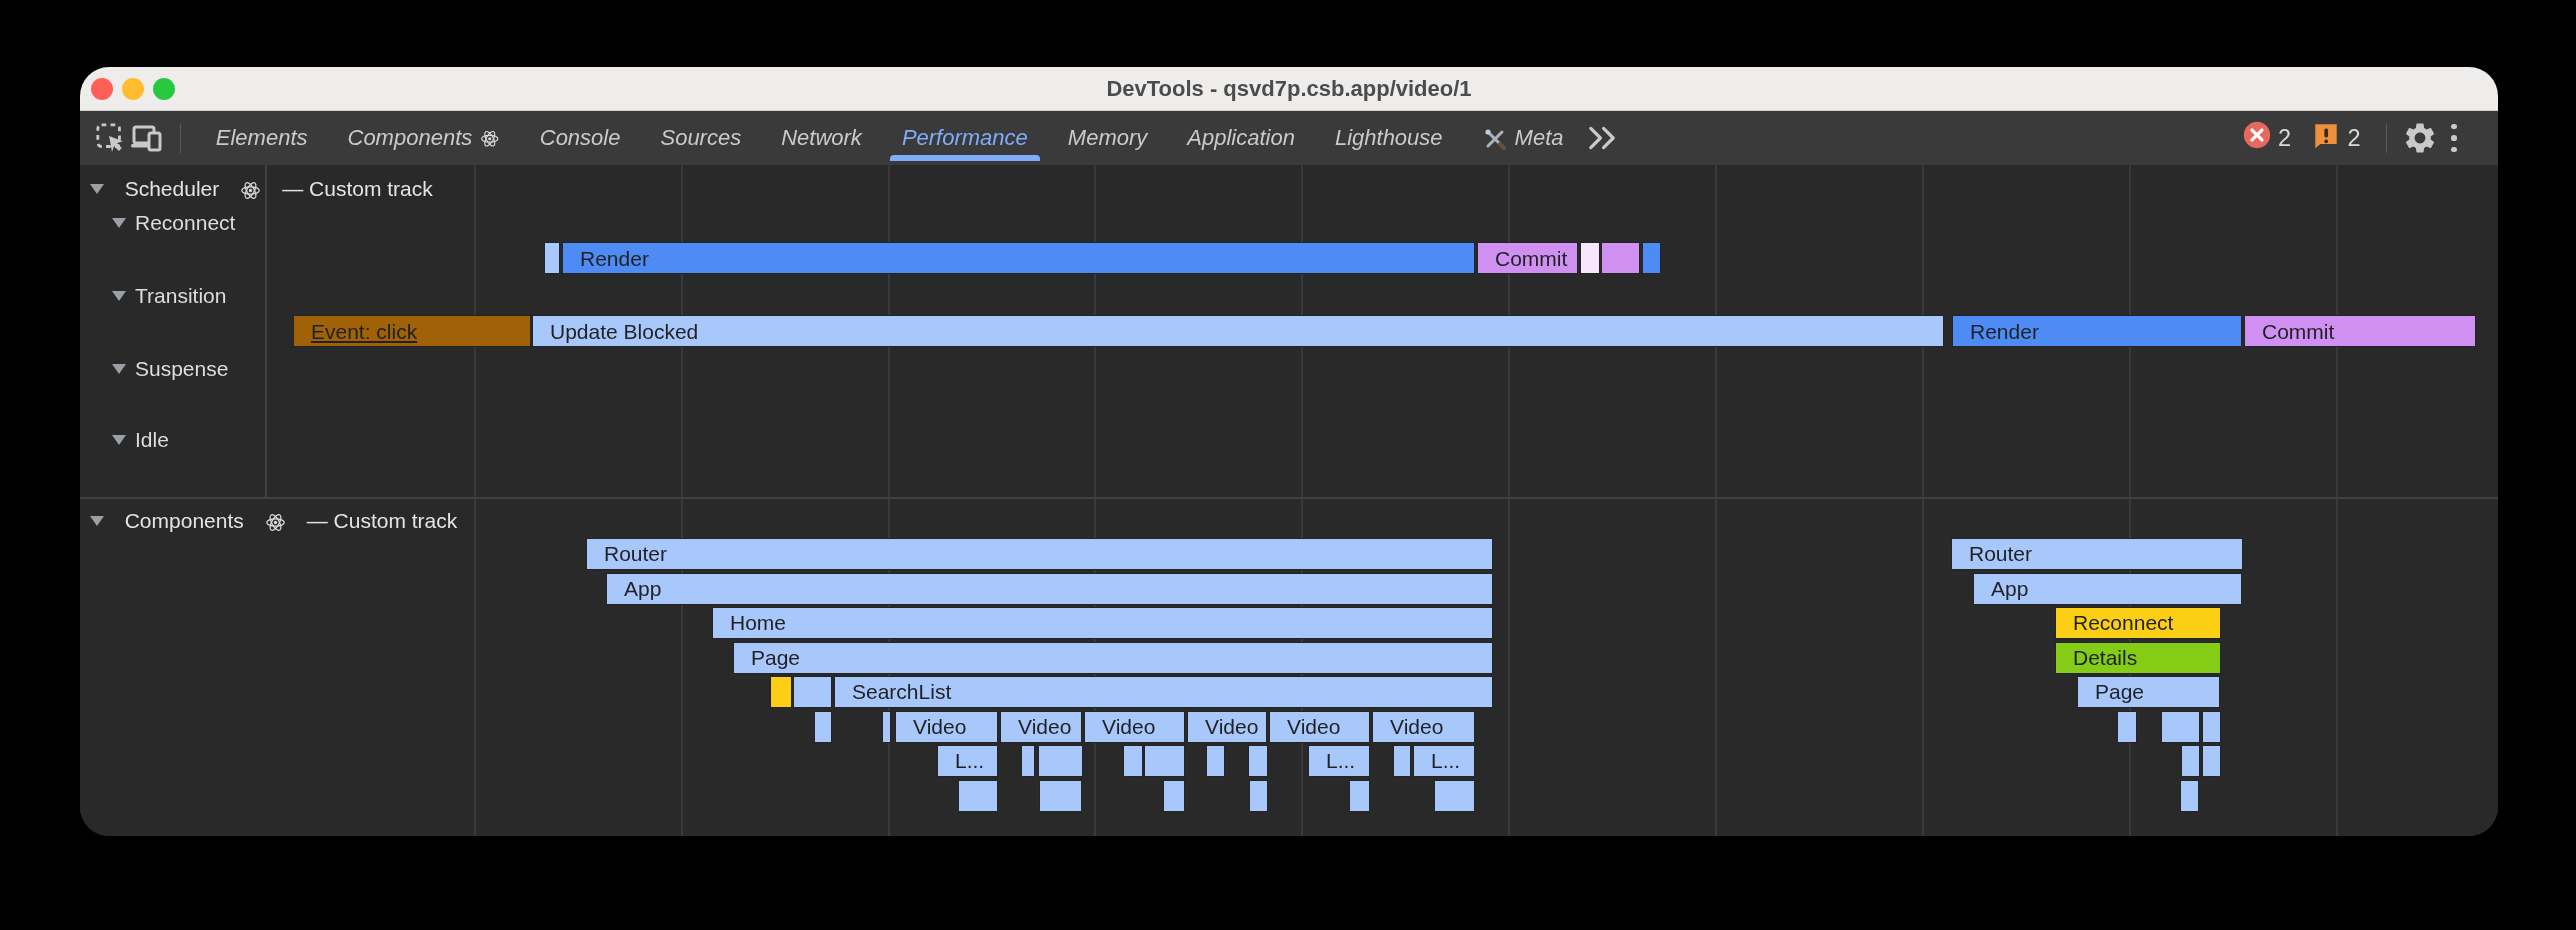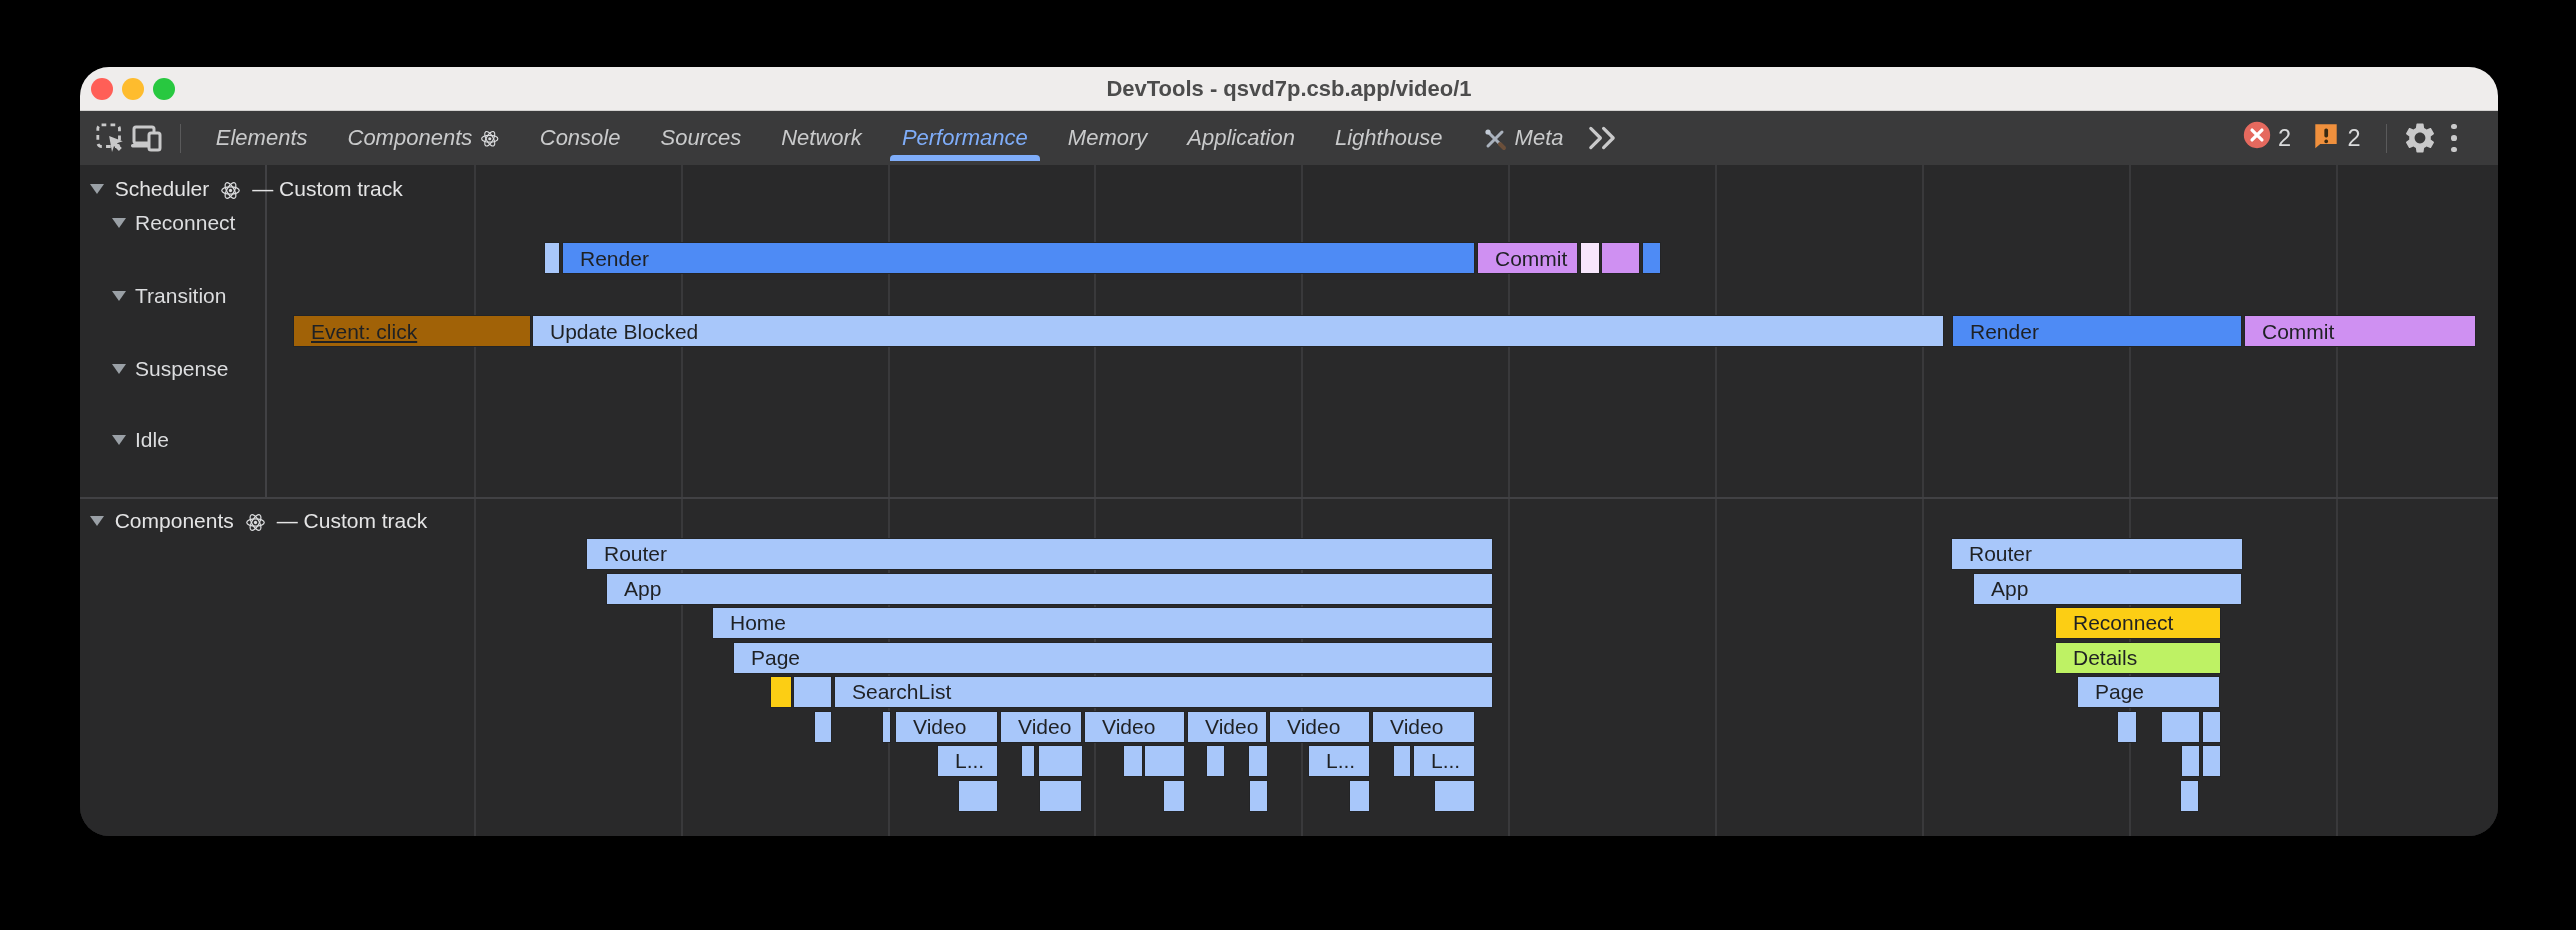--- a/index.html
+++ b/index.html
@@ -23,21 +23,21 @@
   .tab.active .underline{position:absolute;left:8px;right:8px;bottom:0;height:5.7px;border-radius:4px 4px 0 0;background:#7fadf9;}
   .spacer{flex:1;}
   .badge{display:flex;align-items:center;gap:7.3px;font-size:23.5px;color:#dadbdc;margin:0 10.6px;cursor:pointer;}
   .dots{display:flex;flex-direction:column;gap:5.7px;align-items:center;width:32px;cursor:pointer;background:none;border:none;}
   .dots span{width:5.7px;height:5.7px;border-radius:50%;background:#c9c9ca;}
   
   .content{position:relative;height:671px;background:#29292a;overflow:hidden;}
   .gridline{position:absolute;top:0;bottom:0;width:1.6px;background:#39393b;}
   .coldivider{position:absolute;left:185px;top:0;height:332px;width:1.6px;background:#414144;}
   .separator{position:absolute;left:0;right:0;top:332px;height:1.6px;background:#414144;}
-  .trackheader{position:absolute;display:flex;align-items:center;gap:11px;font-size:21px;color:#e4e4e5;height:26px;cursor:pointer;}
+  .trackheader{position:absolute;display:flex;align-items:center;gap:21px;font-size:21px;color:#e4e4e5;height:26px;cursor:pointer;}
   .lanelabel{position:absolute;display:flex;align-items:center;gap:9px;font-size:21px;color:#dcdddf;height:24px;cursor:pointer;}
   .tri{width:0;height:0;border-left:7.3px solid transparent;border-right:7.3px solid transparent;border-top:10.6px solid #9aa0a6;}
   .bar{position:absolute;box-sizing:border-box;border:0.8px solid #232426;font-size:21px;color:#1f2124;
     overflow:hidden;white-space:nowrap;cursor:pointer;}
   .bar .lbl{display:block;padding-left:17px;}
   .dash{color:#e4e4e5;}
 </style>
 </head>
 <body>
 
@@ -255,21 +255,21 @@
         </div>
         <div class="bar" style="left: 632px; top: 442px; width: 781px; height: 32px; background: rgb(168, 199, 250); line-height: 30px;">
           <span class="lbl">Home</span>
         </div>
         <div class="bar" style="left: 1975px; top: 442px; width: 166px; height: 32px; background: rgb(252, 206, 20); line-height: 30px;">
           <span class="lbl">Reconnect</span>
         </div>
         <div class="bar" style="left: 653px; top: 477px; width: 760px; height: 32px; background: rgb(168, 199, 250); line-height: 30px;">
           <span class="lbl">Page</span>
         </div>
-        <div class="bar" style="left: 1975px; top: 477px; width: 166px; height: 32px; background: #bef264; line-height: 30px;">
+        <div class="bar" style="left: 1975px; top: 477px; width: 166px; height: 32px; background: #84cc16; line-height: 30px;">
           <span class="lbl">Details</span>
         </div>
         <div class="bar" style="left: 690px; top: 511px; width: 22px; height: 32px; background: rgb(252, 206, 20); line-height: 30px;"></div>
         <div class="bar" style="left: 713px; top: 511px; width: 39px; height: 32px; background: rgb(168, 199, 250); line-height: 30px;"></div>
         <div class="bar" style="left: 754px; top: 511px; width: 659px; height: 32px; background: rgb(168, 199, 250); line-height: 30px;">
           <span class="lbl">SearchList</span>
         </div>
         <div class="bar" style="left: 1997px; top: 511px; width: 143px; height: 32px; background: rgb(168, 199, 250); line-height: 30px;">
           <span class="lbl">Page</span>
         </div>

